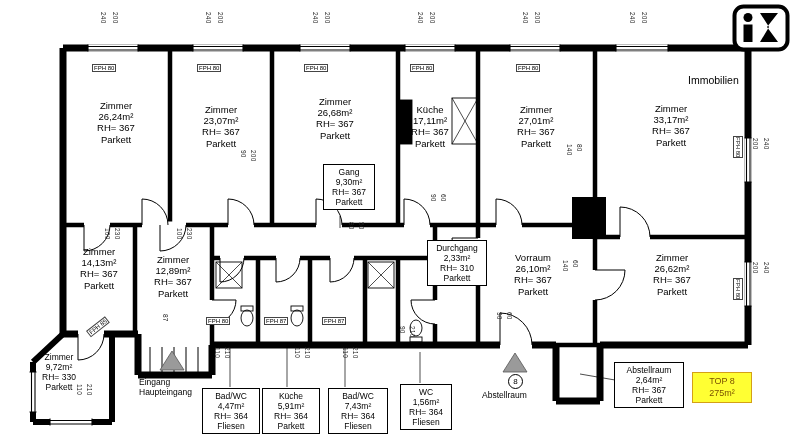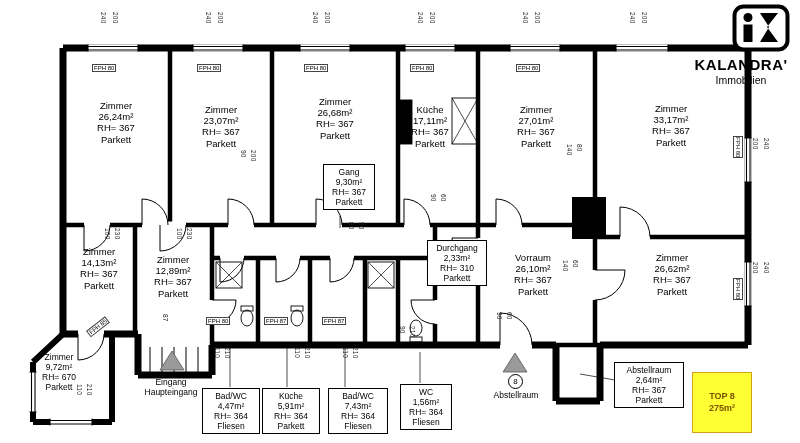--- a/index.html
+++ b/index.html
@@ -6,29 +6,29 @@
   .stage{position:relative;width:800px;height:443px;background:#fff;overflow:hidden;
          font-family:"Liberation Sans",sans-serif;color:#000;}
   svg.plan{position:absolute;left:0;top:0;}
   .room-label{position:absolute;text-align:center;font-size:9.5px;line-height:1.18;}
   .room-label.sm{font-size:8.5px;}
   .boxed{background:#fff;border:1px solid #000;padding:2px 1px;}
   .dim{position:absolute;font-size:6.5px;color:#222;writing-mode:vertical-rl;letter-spacing:.2px;}
   .fph{position:absolute;font-size:6px;background:#fff;border:.5px solid #444;padding:0 1px;white-space:nowrap;}
   .fph.v{writing-mode:vertical-rl;}
   .fph.d{transform:rotate(-38deg);transform-origin:left top;}
-  .entrance-label{position:absolute;text-align:center;font-size:8.5px;line-height:1.2;}
+  .entrance-label{position:absolute;font-size:8.5px;line-height:1.2;}
   .circle-num{position:absolute;width:13px;height:13px;border:1px solid #000;border-radius:50%;
               background:#fff;font-size:8px;line-height:13px;text-align:center;}
   .badge{position:absolute;left:692px;top:372px;width:54px;text-align:center;
-         font-size:9px;font-weight:bold;line-height:1.3;padding:18px 2px;
+         font-size:9px;font-weight:normal;line-height:1.3;padding:3px 2px;
          background:#ffff33;border:1px solid #d4a017;color:#7a5200;}
   .logo-brand{position:absolute;left:688px;top:56px;width:106px;text-align:center;
               font-weight:bold;font-size:15px;letter-spacing:.5px;}
-  .logo-sub{position:absolute;left:688px;top:74px;width:106px;text-align:center;font-size:10.5px;}
+  .logo-sub{position:absolute;left:688px;top:74px;width:106px;font-size:10.5px;}
 </style>
 </head>
 <body>
 
 <div class="stage">
 
   <svg class="plan" width="800" height="443" viewBox="0 0 800 443">
 
     <g stroke="#000" stroke-width="7" fill="none">
       <path d="M63,48 H748 M748,48 V345 M748,345 H600 M600,345 V401 M600,401 H556 M556,401 V345 M556,345 H212
@@ -208,21 +208,21 @@
   </div>
   <div class="room-label" style="left:634px;top:252px;width:76px">
     <div>Zimmer</div>
       <div>26,62m²</div>
       <div>RH= 367</div>
       <div>Parkett</div>
   </div>
   <div class="room-label sm" style="left:30px;top:352px;width:58px">
     <div>Zimmer</div>
       <div>9,72m²</div>
-      <div>RH= 670</div>
+      <div>RH= 330</div>
       <div>Parkett</div>
   </div>
   <div class="room-label sm boxed" style="left:202px;top:388px;width:54px">
     <div>Bad/WC</div>
       <div>4,47m²</div>
       <div>RH= 364</div>
       <div>Fliesen</div>
   </div>
   <div class="room-label sm boxed" style="left:262px;top:388px;width:54px">
     <div>Küche</div>
@@ -260,21 +260,20 @@
     <div>TOP 8</div>
     <div>275m²</div>
   </div>
 
   <svg style="position:absolute;left:732px;top:4px" width="58" height="48" viewBox="0 0 58 48">
     <rect x="2.5" y="2.5" width="53" height="43" rx="9" fill="#fff" stroke="#000" stroke-width="4"></rect>
     <circle cx="16" cy="13.5" r="4.5" fill="#000"></circle>
     <rect x="11.5" y="20.5" width="9" height="17.5" fill="#000"></rect>
     <path d="M28,9 h18 l-11,14 11,15 h-18 l9,-15 z" fill="#000"></path>
   </svg>
-  <div class="logo-brand">KALANDRA'</div>
   <div class="logo-sub">Immobilien</div>
 
 <div class="dim" style="left: 100px; top: 12px;">240</div>
     <div class="dim" style="left: 112px; top: 12px;">200</div>
     <div class="dim" style="left: 205px; top: 12px;">240</div>
     <div class="dim" style="left: 217px; top: 12px;">200</div>
     <div class="dim" style="left: 312px; top: 12px;">240</div>
     <div class="dim" style="left: 324px; top: 12px;">200</div>
     <div class="dim" style="left: 417px; top: 12px;">240</div>
     <div class="dim" style="left: 429px; top: 12px;">200</div>

